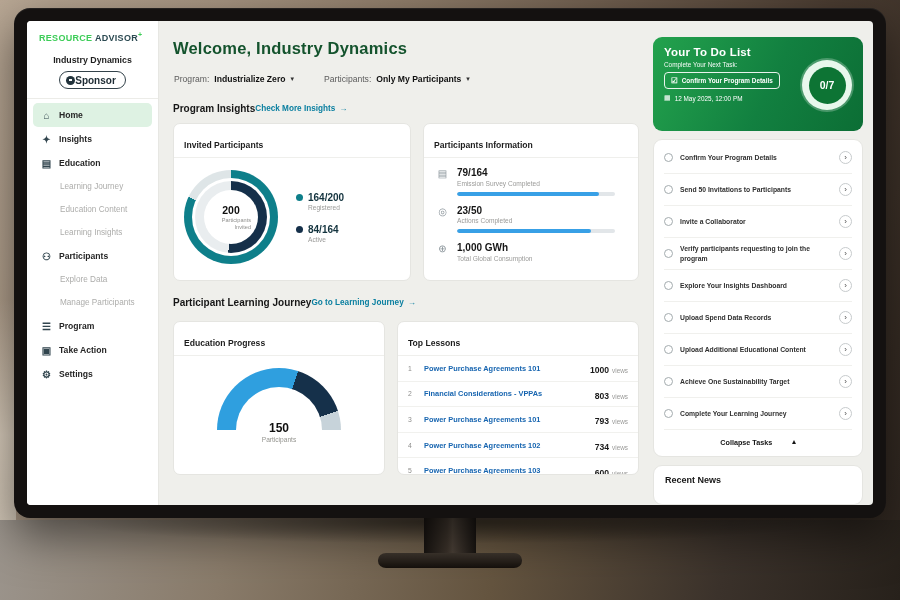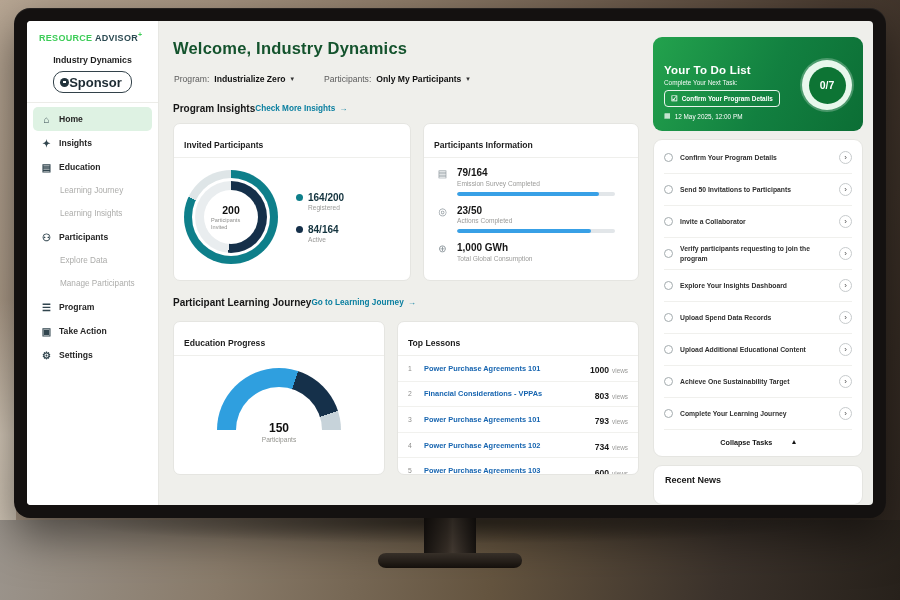--- a/index.html
+++ b/index.html
@@ -15,21 +15,21 @@
   .base{position:absolute;left:378px;top:553px;width:144px;height:15px;border-radius:8px/7px;background:linear-gradient(180deg,#3e362e,#15100c)}
 
   .monitor{position:absolute;left:14px;top:8px;width:872px;height:510px;background:#141110;border-radius:16px;padding:13px;box-shadow:0 18px 45px rgba(0,0,0,.5),inset 0 1px 1px rgba(255,255,255,.08)}
   .screen{position:relative;width:846px;height:484px;background:#efefeb;border-radius:4px;overflow:hidden}
 
   
   .sidebar{position:absolute;left:0;top:0;bottom:0;width:132px;background:#fff;border-right:1px solid #e7e7e3}
   .logo{padding:10px 12px 4px;font-size:9px;font-weight:bold;letter-spacing:.3px;white-space:nowrap}
   .lg1{color:#3dcd58}.lg2{color:#2c4a52}.lg3{color:#3dcd58;font-size:7px}
   .org{text-align:center;font-size:8.8px;font-weight:bold;color:#1f1f1f;margin-top:8px}
-  .sponsor{margin:6px auto 9px;width:max-content;display:flex;align-items:center;border:1.2px solid #33424a;border-radius:10px;padding:2.5px 9px 2.5px 6px;font-size:13px;font-weight:bold;color:#1d2b33;cursor:pointer}
+  .sponsor{margin:6px auto 9px;width:max-content;display:flex;align-items:center;border:1.2px solid #33424a;border-radius:10px;padding:2.5px 9px 2.5px 6px;font-size:10px;font-weight:bold;color:#1d2b33;cursor:pointer}
   .sp-dot{width:9px;height:9px;border-radius:50%;background:radial-gradient(circle at 50% 45%,#fff 0 18%,#22333c 20%)}
   .side-div{height:1px;background:#ecece8}
   .nav{padding:4px 6px}
   .nav-item{height:24px;display:flex;align-items:center;gap:7px;padding:0 8px;border-radius:5px;font-size:8.6px;font-weight:bold;color:#262626;cursor:pointer}
   .nav-item.active{background:#def2e3}
   .nav-item.sub{padding-left:27px;color:#adadab;font-weight:normal;font-size:8.2px;height:23px}
   .nicon{width:11px;text-align:center;font-size:10px;color:#31454e;flex:none}
 
   
   .title{position:absolute;left:146px;top:18px;font-size:16.5px;font-weight:bold;color:#14532d;letter-spacing:.2px}
@@ -46,21 +46,21 @@
   .cardB{left:396px;top:102px;width:216px;height:158px}
   .cardC{left:146px;top:300px;width:212px;height:154px}
   .cardD{left:370px;top:300px;width:242px;height:154px}
   .card-title{font-size:8.6px;font-weight:bold;color:#1d1d1d;padding:16px 10px 7px;border-bottom:1px solid #efefec}
 
   .cardA-body{display:flex;align-items:center;padding:12px 8px 8px 10px}
   .donut{position:relative;width:94px;height:94px;flex:none}
   .dring1{position:absolute;inset:0;border-radius:50%}
   .dgap{position:absolute;inset:8px;border-radius:50%;background:#fff}
   .dring2{position:absolute;inset:11px;border-radius:50%}
-  .dhole{position:absolute;inset:20px;border-radius:50%;background:#fff;display:flex;flex-direction:column;align-items:center;justify-content:center;text-align:left}
+  .dhole{position:absolute;inset:20px;border-radius:50%;background:#fff;display:flex;flex-direction:column;align-items:center;justify-content:center;text-align:right}
   .d-val{font-size:10.5px;font-weight:bold;color:#101010}
   .d-lab{font-size:5.6px;color:#8f8f8d;width:40px;line-height:1.15;margin-top:1px}
   .legendA{margin-left:18px;display:flex;flex-direction:column;gap:13px}
   .leg-top{display:flex;align-items:center;gap:5px}
   .dot{width:7px;height:7px;border-radius:50%;flex:none}
   .leg-val{font-size:10px;color:#13333e}
   .leg-sub{font-size:6.6px;color:#9a9a98;margin-left:12px;margin-top:1px;display:block}
 
   .info-rows{display:flex;flex-direction:column}
   .info-row{display:flex;gap:8px;padding:9px 12px 0}
@@ -82,21 +82,21 @@
 
   .lessons{display:flex;flex-direction:column;height:127px}
   .lesson{flex:1;display:flex;align-items:center;padding:0 10px;border-bottom:1px solid #f1f1ee;gap:6px}
   .lesson:last-child{border-bottom:none}
   .l-num{width:10px;font-size:6.8px;color:#8e8e8c;flex:none}
   .l-title{flex:1;font-size:7.4px;font-weight:bold;color:#1765b0;text-decoration:none;cursor:pointer}
   .l-views{font-size:8.6px;color:#1a1a1a}
   .l-vlab{font-size:6.4px;color:#9a9a98;margin-left:3px}
 
   
-  .todo-green{position:absolute;left:626px;top:16px;width:210px;height:94px;border-radius:9px;background:linear-gradient(115deg,#23a24d 0%,#128040 55%,#0c6e35 100%);color:#fff;padding:27px 11px}
+  .todo-green{position:absolute;left:626px;top:16px;width:210px;height:94px;border-radius:9px;background:linear-gradient(115deg,#23a24d 0%,#128040 55%,#0c6e35 100%);color:#fff;padding:9px 11px}
   .tg-title{font-size:11.5px;font-weight:bold;letter-spacing:.2px}
   .tg-sub{font-size:6.4px;margin-top:3px;opacity:.95}
   .tg-chip{margin-top:4px;display:inline-flex;align-items:center;gap:4px;border:1px solid rgba(255,255,255,.9);border-radius:4px;padding:3px 6px;font-size:6.4px;font-weight:bold;max-width:142px;cursor:pointer}
   .tg-chip .cicon{font-size:7.5px}
   .tg-due{margin-top:5px;display:flex;align-items:center;gap:4px;font-size:6.4px}
   .tg-due .cicon{font-size:7px}
   .tg-ring{position:absolute;right:11px;top:23px;width:50px;height:50px;border-radius:50%;background:#e8f7ec;display:flex;align-items:center;justify-content:center;box-shadow:0 0 0 2px rgba(255,255,255,.25)}
   .tg-hole{width:37px;height:37px;border-radius:50%;background:#0d7434;display:flex;align-items:center;justify-content:center;font-size:10.5px;font-weight:bold;color:#fff}
   .todo-card{position:absolute;left:626px;top:118px;width:210px;height:318px;background:#fff;border:1px solid #e5e5e1;border-radius:9px;padding:2px 10px;display:flex;flex-direction:column}
   .task{flex:1;display:flex;align-items:center;gap:7px;border-bottom:1px solid #f0f0ed;cursor:pointer;min-height:0}
@@ -142,20 +142,23 @@
               <span class="nlabel">Insights</span>
             </div>
             <div class="nav-item">
               <span class="nicon">▤</span>
               <span class="nlabel">Education</span>
             </div>
             <div class="nav-item sub">
               <span class="nlabel">Learning Journey</span>
             </div>
             <div class="nav-item sub">
+              <span class="nlabel">Education Content</span>
+            </div>
+            <div class="nav-item sub">
               <span class="nlabel">Learning Insights</span>
             </div>
             <div class="nav-item">
               <span class="nicon">⚇</span>
               <span class="nlabel">Participants</span>
             </div>
             <div class="nav-item sub">
               <span class="nlabel">Explore Data</span>
             </div>
             <div class="nav-item sub">

